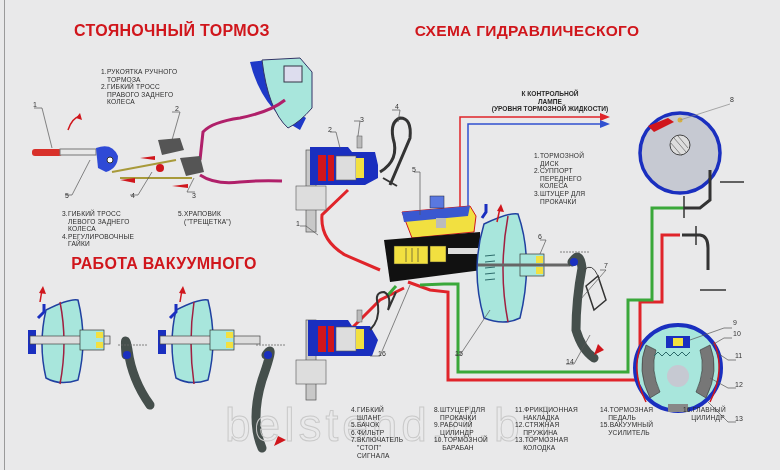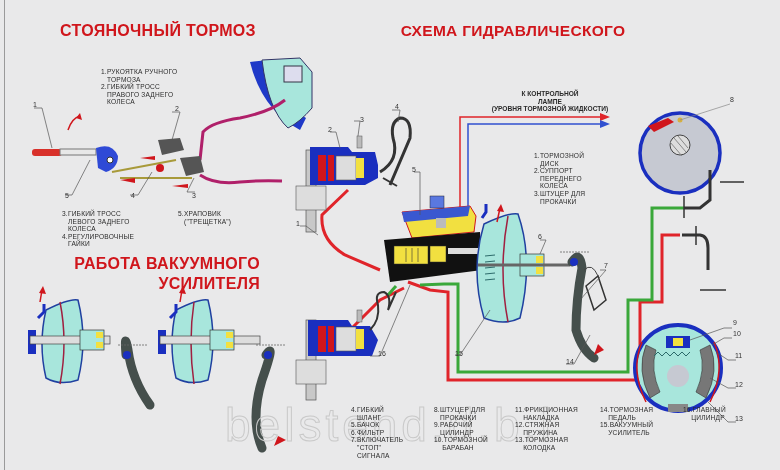--- a/index.html
+++ b/index.html
@@ -1,40 +1,39 @@
 <!DOCTYPE html>
 <html><head>
 <meta charset="utf-8">
 <style>
   html,body{margin:0;padding:0;}
   body{width:780px;height:470px;background:#e9e9ea;position:relative;overflow:hidden;font-family:"Liberation Sans",sans-serif;}
   .frame-line{position:absolute;left:4px;top:0;width:1px;height:470px;background:#9a9a9a;}
-  .title{position:absolute;color:#d0161c;font-weight:bold;font-family:"Liberation Sans",sans-serif;text-align:center;letter-spacing:0.3px;}
+  .title{position:absolute;color:#d0161c;font-weight:bold;font-family:"Liberation Sans",sans-serif;text-align:center;letter-spacing:0.3px;margin-left:14px;}
   .t-park{left:60px;top:22px;font-size:16px;}
   .t-hyd{left:368px;top:20px;width:290px;font-size:15.5px;line-height:22px;}
-  .t-vac{left:40px;top:254px;width:220px;font-size:16px;line-height:20px;text-align:right;}
+  .t-vac{left:40px;top:254px;width:220px;font-size:16px;line-height:20px;}
   .legend{position:absolute;font-size:6.6px;line-height:7.6px;color:#2a2a2a;font-family:"Liberation Sans",sans-serif;letter-spacing:0.2px;}
   .legend .it{white-space:pre;}
   .lamp{position:absolute;left:470px;top:90px;width:160px;text-align:center;font-size:6.6px;line-height:7.6px;color:#2a2a2a;font-weight:bold;}
   .callout{position:absolute;font-size:7px;color:#333;}
   svg{position:absolute;left:0;top:0;}
   .wm{position:absolute;left:225px;top:398px;font-size:46px;color:transparent;-webkit-text-stroke:1px #c9c9c9;font-family:"Liberation Sans",sans-serif;letter-spacing:4px;}
 </style>
 </head>
 <body>
 
 <div class="frame-line"></div>
 
 <div class="title t-park">СТОЯНОЧНЫЙ ТОРМОЗ</div>
 <div class="title t-hyd">
   <div>СХЕМА ГИДРАВЛИЧЕСКОГО</div>
 </div>
 <div class="title t-vac">
   <div>РАБОТА ВАКУУМНОГО</div>
-  <div>УСИЛИТЕЛЯ</div>
 </div>
 
 <svg width="780" height="470" viewBox="0 0 780 470">
 
   <g>
 
     <path d="M250 62 Q262 110 300 130 L306 118 Q275 100 268 60 Z" fill="#1f39c8"></path>
     <path d="M262 60 L300 58 L312 72 L312 108 Q300 122 288 128 Q268 110 262 60 Z" fill="#a8e6dc" stroke="#336" stroke-width="1"></path>
     <rect x="284" y="66" width="18" height="16" fill="#dde" stroke="#334"></rect>
 

